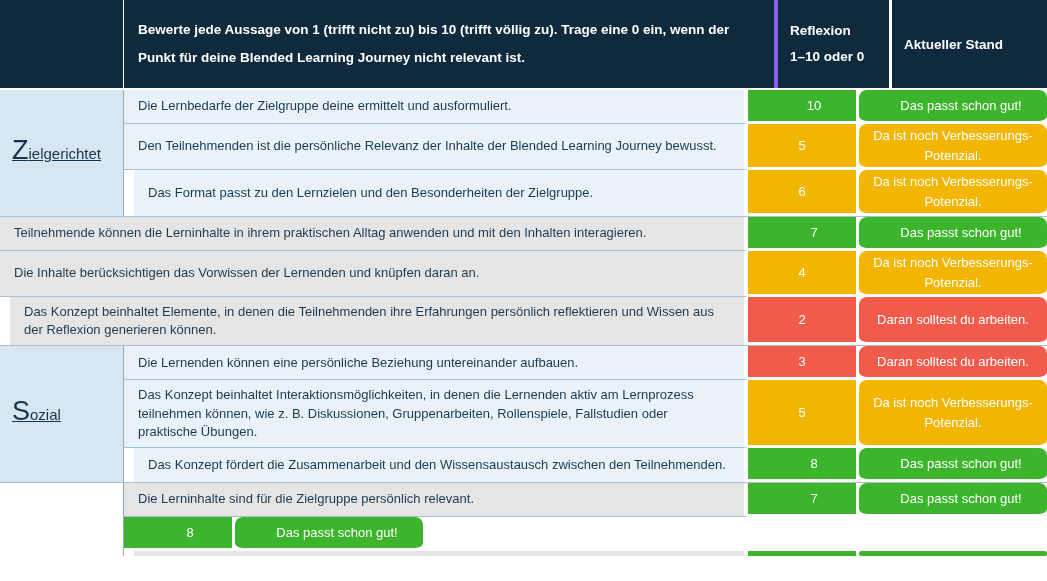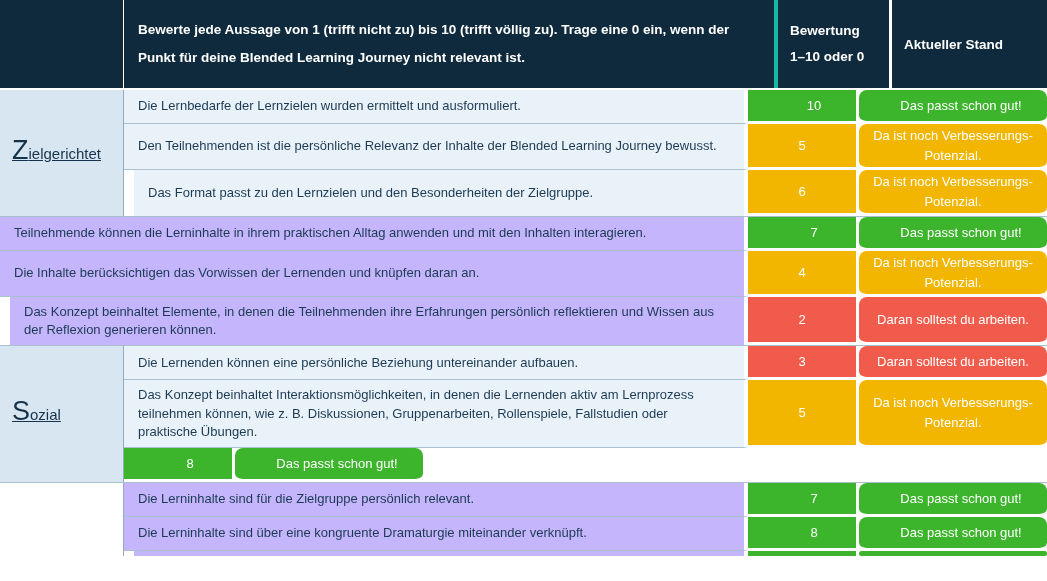--- a/index.html
+++ b/index.html
@@ -20,21 +20,21 @@
     width:1047px;height:581px;overflow:hidden;background:#fff;
     display:flex;flex-direction:column;
   }
   
   .header-row{
     display:flex;height:90px;flex:0 0 90px;border-bottom:2px solid #fff;
   }
   .header-row .cell{background:var(--header-bg);color:#fff;}
   .h-cat{width:124px;border-right:1px solid #fff;}
   .h-stmt{
-    flex:1;border-right:4px solid #14b8a6;
+    flex:1;border-right:4px solid #8b5cf6;
     display:flex;align-items:center;padding:0 26px 0 14px;
     font-weight:bold;font-size:13.5px;line-height:2.1;
   }
   .h-rating{
     width:114px;border-right:3px solid #fff;
     display:flex;flex-direction:column;justify-content:center;
     padding-left:12px;font-weight:bold;font-size:13.5px;line-height:1.9;
   }
   .h-status{
     width:155px;display:flex;align-items:center;
@@ -50,21 +50,21 @@
     color:#16334b;
   }
   .section.tinted .cat-cell{background:var(--cat-bg);}
   .cat-label{font-size:15px;line-height:2.0;text-decoration:underline;}
   .cat-initial{font-size:27px;line-height:1;}
   .rows{flex:1;display:flex;flex-direction:column;}
   .row{display:flex;min-height:34px;}
   .stmt-cell{
     flex:1;border-right:4px solid #fff;border-bottom:1px solid var(--line);
     display:flex;align-items:center;
-    padding:6px 14px;font-size:13px;line-height:1.4;background:#c4b5fd;
+    padding:6px 14px;font-size:13px;line-height:1.4;background:#e5e5e5;
   }
   .section.tinted .stmt-cell{background:var(--row-tint);}
   .row:last-child .stmt-cell{border-bottom:none;margin-left:10px;}
   .rating-cell{
     width:111px;flex:0 0 111px;border-right:3px solid #fff;border-bottom:3px solid #fff;
     display:flex;align-items:center;justify-content:center;
     color:#fff;font-size:13px;
   }
   .status-cell{
     width:188px;flex:0 0 188px;border-bottom:3px solid #fff;
@@ -81,35 +81,35 @@
 </head>
 <body>
 
 <div class="sheet">
   <div class="header-row">
     <div class="cell h-cat"></div>
     <div class="cell h-stmt">
       <span>Bewerte jede Aussage von 1 (trifft nicht zu) bis 10 (trifft völlig zu). Trage eine 0 ein, wenn der Punkt für deine Blended Learning Journey nicht relevant ist.</span>
     </div>
     <div class="cell h-rating">
-      <span>Bewertung</span>
+      <span>Reflexion</span>
       <span>1–10 oder 0</span>
     </div>
     <div class="cell h-status">
       <span>Aktueller Stand</span>
     </div>
   </div>
   <div id="sections">
       <div class="section tinted">
         <div class="cat-cell">
           <div class="cat-label"><span class="cat-initial">Z</span>ielgerichtet</div>
         </div>
         <div class="rows">
           <div class="row">
-            <div class="stmt-cell">Die Lernbedarfe der Lernzielen wurden ermittelt und ausformuliert.</div>
+            <div class="stmt-cell">Die Lernbedarfe der Zielgruppe deine ermittelt und ausformuliert.</div>
             <div class="rating-cell level-good">10</div>
             <div class="status-cell level-good">Das passt schon gut!</div>
           </div>
           <div class="row">
             <div class="stmt-cell">Den Teilnehmenden ist die persönliche Relevanz der Inhalte der Blended Learning Journey bewusst.</div>
             <div class="rating-cell level-mid">5</div>
             <div class="status-cell level-mid">Da ist noch Verbesserungs-Potenzial.</div>
           </div>
           <div class="row">
             <div class="stmt-cell">Das Format passt zu den Lernzielen und den Besonderheiten der Zielgruppe.</div>
@@ -146,35 +146,35 @@
             <div class="stmt-cell">Die Lernenden können eine persönliche Beziehung untereinander aufbauen.</div>
             <div class="rating-cell level-bad">3</div>
             <div class="status-cell level-bad">Daran solltest du arbeiten.</div>
           </div>
           <div class="row">
             <div class="stmt-cell">Das Konzept beinhaltet Interaktionsmöglichkeiten, in denen die Lernenden aktiv am Lernprozess teilnehmen können, wie z. B. Diskussionen, Gruppenarbeiten, Rollenspiele, Fallstudien oder praktische Übungen.</div>
             <div class="rating-cell level-mid">5</div>
             <div class="status-cell level-mid">Da ist noch Verbesserungs-Potenzial.</div>
           </div>
           <div class="row">
+            <div class="stmt-cell">Das Konzept fördert die Zusammenarbeit und den Wissensaustausch zwischen den Teilnehmenden.</div>
             <div class="rating-cell level-good">8</div>
             <div class="status-cell level-good">Das passt schon gut!</div>
           </div>
         </div>
       </div>
       <div class="section">
         <div class="cat-cell"></div>
         <div class="rows">
           <div class="row">
             <div class="stmt-cell">Die Lerninhalte sind für die Zielgruppe persönlich relevant.</div>
             <div class="rating-cell level-good">7</div>
             <div class="status-cell level-good">Das passt schon gut!</div>
           </div>
           <div class="row">
-            <div class="stmt-cell">Die Lerninhalte sind über eine kongruente Dramaturgie miteinander verknüpft.</div>
             <div class="rating-cell level-good">8</div>
             <div class="status-cell level-good">Das passt schon gut!</div>
           </div>
           <div class="row cutoff">
             <div class="stmt-cell"></div>
             <div class="rating-cell level-good"></div>
             <div class="status-cell level-good"></div>
           </div>
         </div>
       </div>

